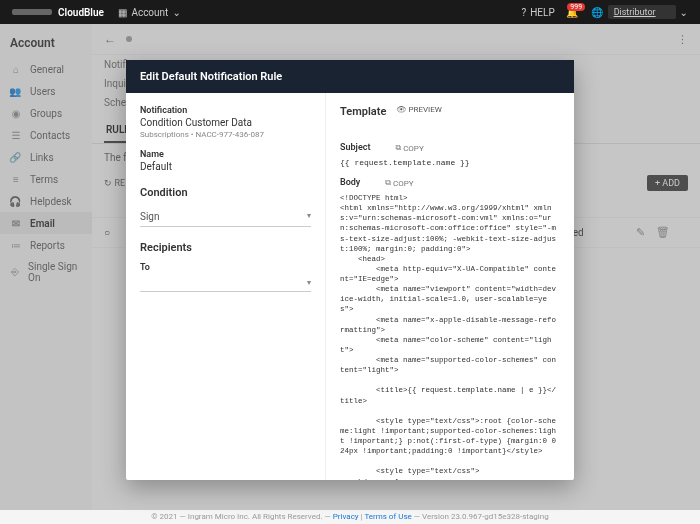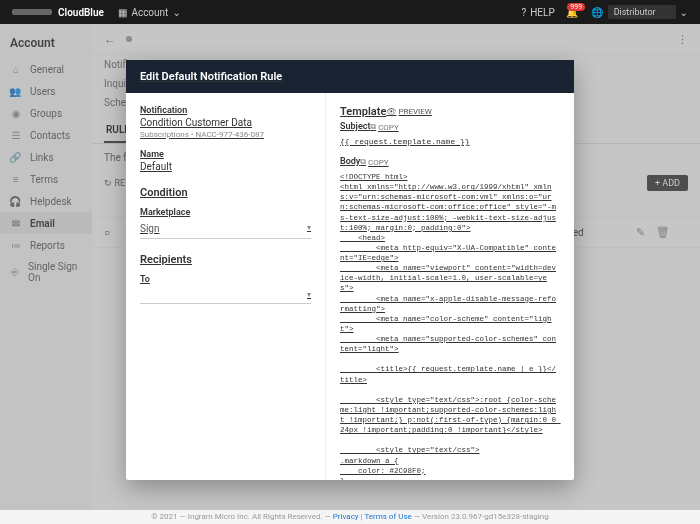--- a/index.html
+++ b/index.html
@@ -6,21 +6,21 @@
 body { font-family: -apple-system, BlinkMacSystemFont, "Segoe UI", Roboto, sans-serif; font-size: 11px; background: #f5f5f5; color: #333; width: 700px; height: 524px; overflow: hidden; position: relative; }
 .topbar { background: #1a1a1a; color: #ccc; height: 24px; display: flex; align-items: center; padding: 8px 12px; font-size: 10px; }
 .brand-rect { width: 40px; height: 6px; background: #666; border-radius: 2px; margin-right: 6px; }
 .brand-text { color: #fff; font-weight: 600; }
 .account-menu { margin-left: 14px; display: flex; align-items: center; gap: 4px; }
 .topbar-right { margin-left: auto; display: flex; align-items: center; gap: 12px; }
 .help-item { display: flex; align-items: center; gap: 4px; }
 .bell { position: relative; }
 .badge { background: #e53935; color: #fff; border-radius: 6px; padding: 0 3px; font-size: 7px; position: absolute; top: -4px; right: -6px; }
 .globe-box { display: flex; align-items: center; gap: 4px; }
-.globe-label { background: #333; padding: 2px 20px 2px 6px; border-radius: 2px; font-size: 9px; }
+.globe-label { background: #333; padding: 2px 20px 2px 6px; border-radius: 2px; font-size: 9px; text-decoration: underline; }
 .main { display: flex; height: calc(100% - 24px - 14px); }
 .sidebar { width: 92px; background: #f5f5f5; padding-top: 8px; }
 .sidebar-title { font-size: 12px; font-weight: 600; padding: 4px 10px 8px; color: #212121; }
 .side-item { display: flex; align-items: center; gap: 8px; padding: 5px 10px; font-size: 10px; color: #555; cursor: pointer; }
 .side-item.active { background: #e8e8e8; color: #212121; font-weight: 600; }
 .side-icon { width: 12px; height: 12px; display: inline-flex; align-items: center; justify-content: center; font-size: 10px; color: #888; }
 .content { flex: 1; background: #fafafa; display: flex; flex-direction: column; }
 .breadcrumb { display: flex; align-items: center; gap: 10px; padding: 8px 12px; border-bottom: 1px solid #eee; }
 .back-arrow { font-size: 12px; color: #666; }
 .page-title { font-size: 13px; font-weight: 600; color: #333; }
@@ -39,36 +39,36 @@
 .col-name { flex: 1; }
 .col-status { width: 90px; }
 .col-actions { width: 60px; }
 .table-row { display: flex; padding: 8px 12px; align-items: center; border-bottom: 1px solid #f0f0f0; font-size: 10px; }
 .status-enabled { display: flex; align-items: center; gap: 4px; }
 .status-green { width: 6px; height: 6px; border-radius: 50%; background: #4caf50; }
 .row-action { color: #888; margin-left: 8px; font-size: 11px; }
 .footer { font-size: 8px; color: #999; text-align: center; padding: 2px; height: 26px; }
 .footer a { color: #1976d2; text-decoration: none; }
 
-.overlay { position: absolute; inset: 24px 0 14px 0; background: rgba(120,120,120,0.4); display: flex; align-items: flex-start; justify-content: center; text-decoration: underline; }
+.overlay { position: absolute; inset: 24px 0 14px 0; background: rgba(120,120,120,0.4); display: flex; align-items: flex-start; justify-content: center; }
 .modal { background: #fff; width: 448px; margin-top: 36px; border-radius: 2px; display: flex; flex-direction: column; max-height: 420px; box-shadow: 0 8px 24px rgba(0,0,0,0.3); }
 .modal-header { background: #1a2332; color: #fff; padding: 10px 14px; font-size: 11px; font-weight: 600; }
 .modal-body { display: flex; flex: 1; overflow: hidden; }
 .modal-left { width: 200px; padding: 12px 14px; border-right: 1px solid #eee; overflow-y: auto; }
 .modal-right { flex: 1; padding: 12px 14px; overflow-y: auto; font-size: 9px; }
 .form-label-sm { font-size: 9px; font-weight: 600; color: #333; margin-bottom: 2px; }
 .form-value { font-size: 10px; color: #333; margin-bottom: 2px; }
 .form-sub { font-size: 8px; color: #888; margin-bottom: 10px; }
 .section-title { font-size: 11px; font-weight: 600; color: #333; margin: 10px 0 8px; }
 .select-field { border-bottom: 1px solid #ccc; padding: 4px 0; font-size: 10px; color: #555; display: flex; justify-content: space-between; margin-bottom: 14px; }
 .select-field .arrow { color: #888; font-size: 8px; }
-.template-header { display: flex; align-items: center; margin-bottom: 3px; }
+.template-header { display: flex; align-items: flex-start; gap: 10px; margin-bottom: 24px; }
 .template-title { font-size: 11px; font-weight: 600; }
 .preview-link { font-size: 8px; color: #555; display: flex; gap: 2px; align-items: center; }
-.inline-row { display: flex; align-items: center; gap: 0; margin-bottom: 4px; }
+.inline-row { display: flex; align-items: center; gap: 25px; margin-bottom: 4px; }
 .code-line { font-family: "Courier New", monospace; font-size: 8px; color: #333; margin-bottom: 10px; }
 .code-block { font-family: "Courier New", monospace; font-size: 7.5px; line-height: 1.35; white-space: pre-wrap; color: #333; word-break: break-all; }
 .copy-link { font-size: 8px; color: #777; display: flex; gap: 2px; align-items: center; }
 .modal-footer { display: flex; justify-content: flex-end; gap: 18px; padding: 10px 20px; border-top: 1px solid #eee; font-size: 10px; }
 .btn-cancel { color: #555; cursor: pointer; }
 .btn-save { color: #333; font-weight: 600; cursor: pointer; }
 </style>
 </head>
 <body>
 
@@ -196,21 +196,20 @@
   <div class="modal">
     <div class="modal-header">Edit Default Notification Rule</div>
     <div class="modal-body">
       <div class="modal-left">
         <div class="form-label-sm">Notification</div>
         <div class="form-value">Condition Customer Data</div>
         <div class="form-sub">Subscriptions • NACC-977-436-087</div>
         <div class="form-label-sm">Name</div>
         <div class="form-value" style="margin-bottom:14px">Default</div>
         <div class="section-title">Condition</div>
-        <div class="form-label-sm">Marketplace</div>
         <div class="select-field">
           <span>Sign</span>
           <span class="arrow">▾</span>
         </div>
         <div class="section-title">Recipients</div>
         <div class="form-label-sm">To</div>
         <div class="select-field">
           <span></span>
           <span class="arrow">▾</span>
         </div>

